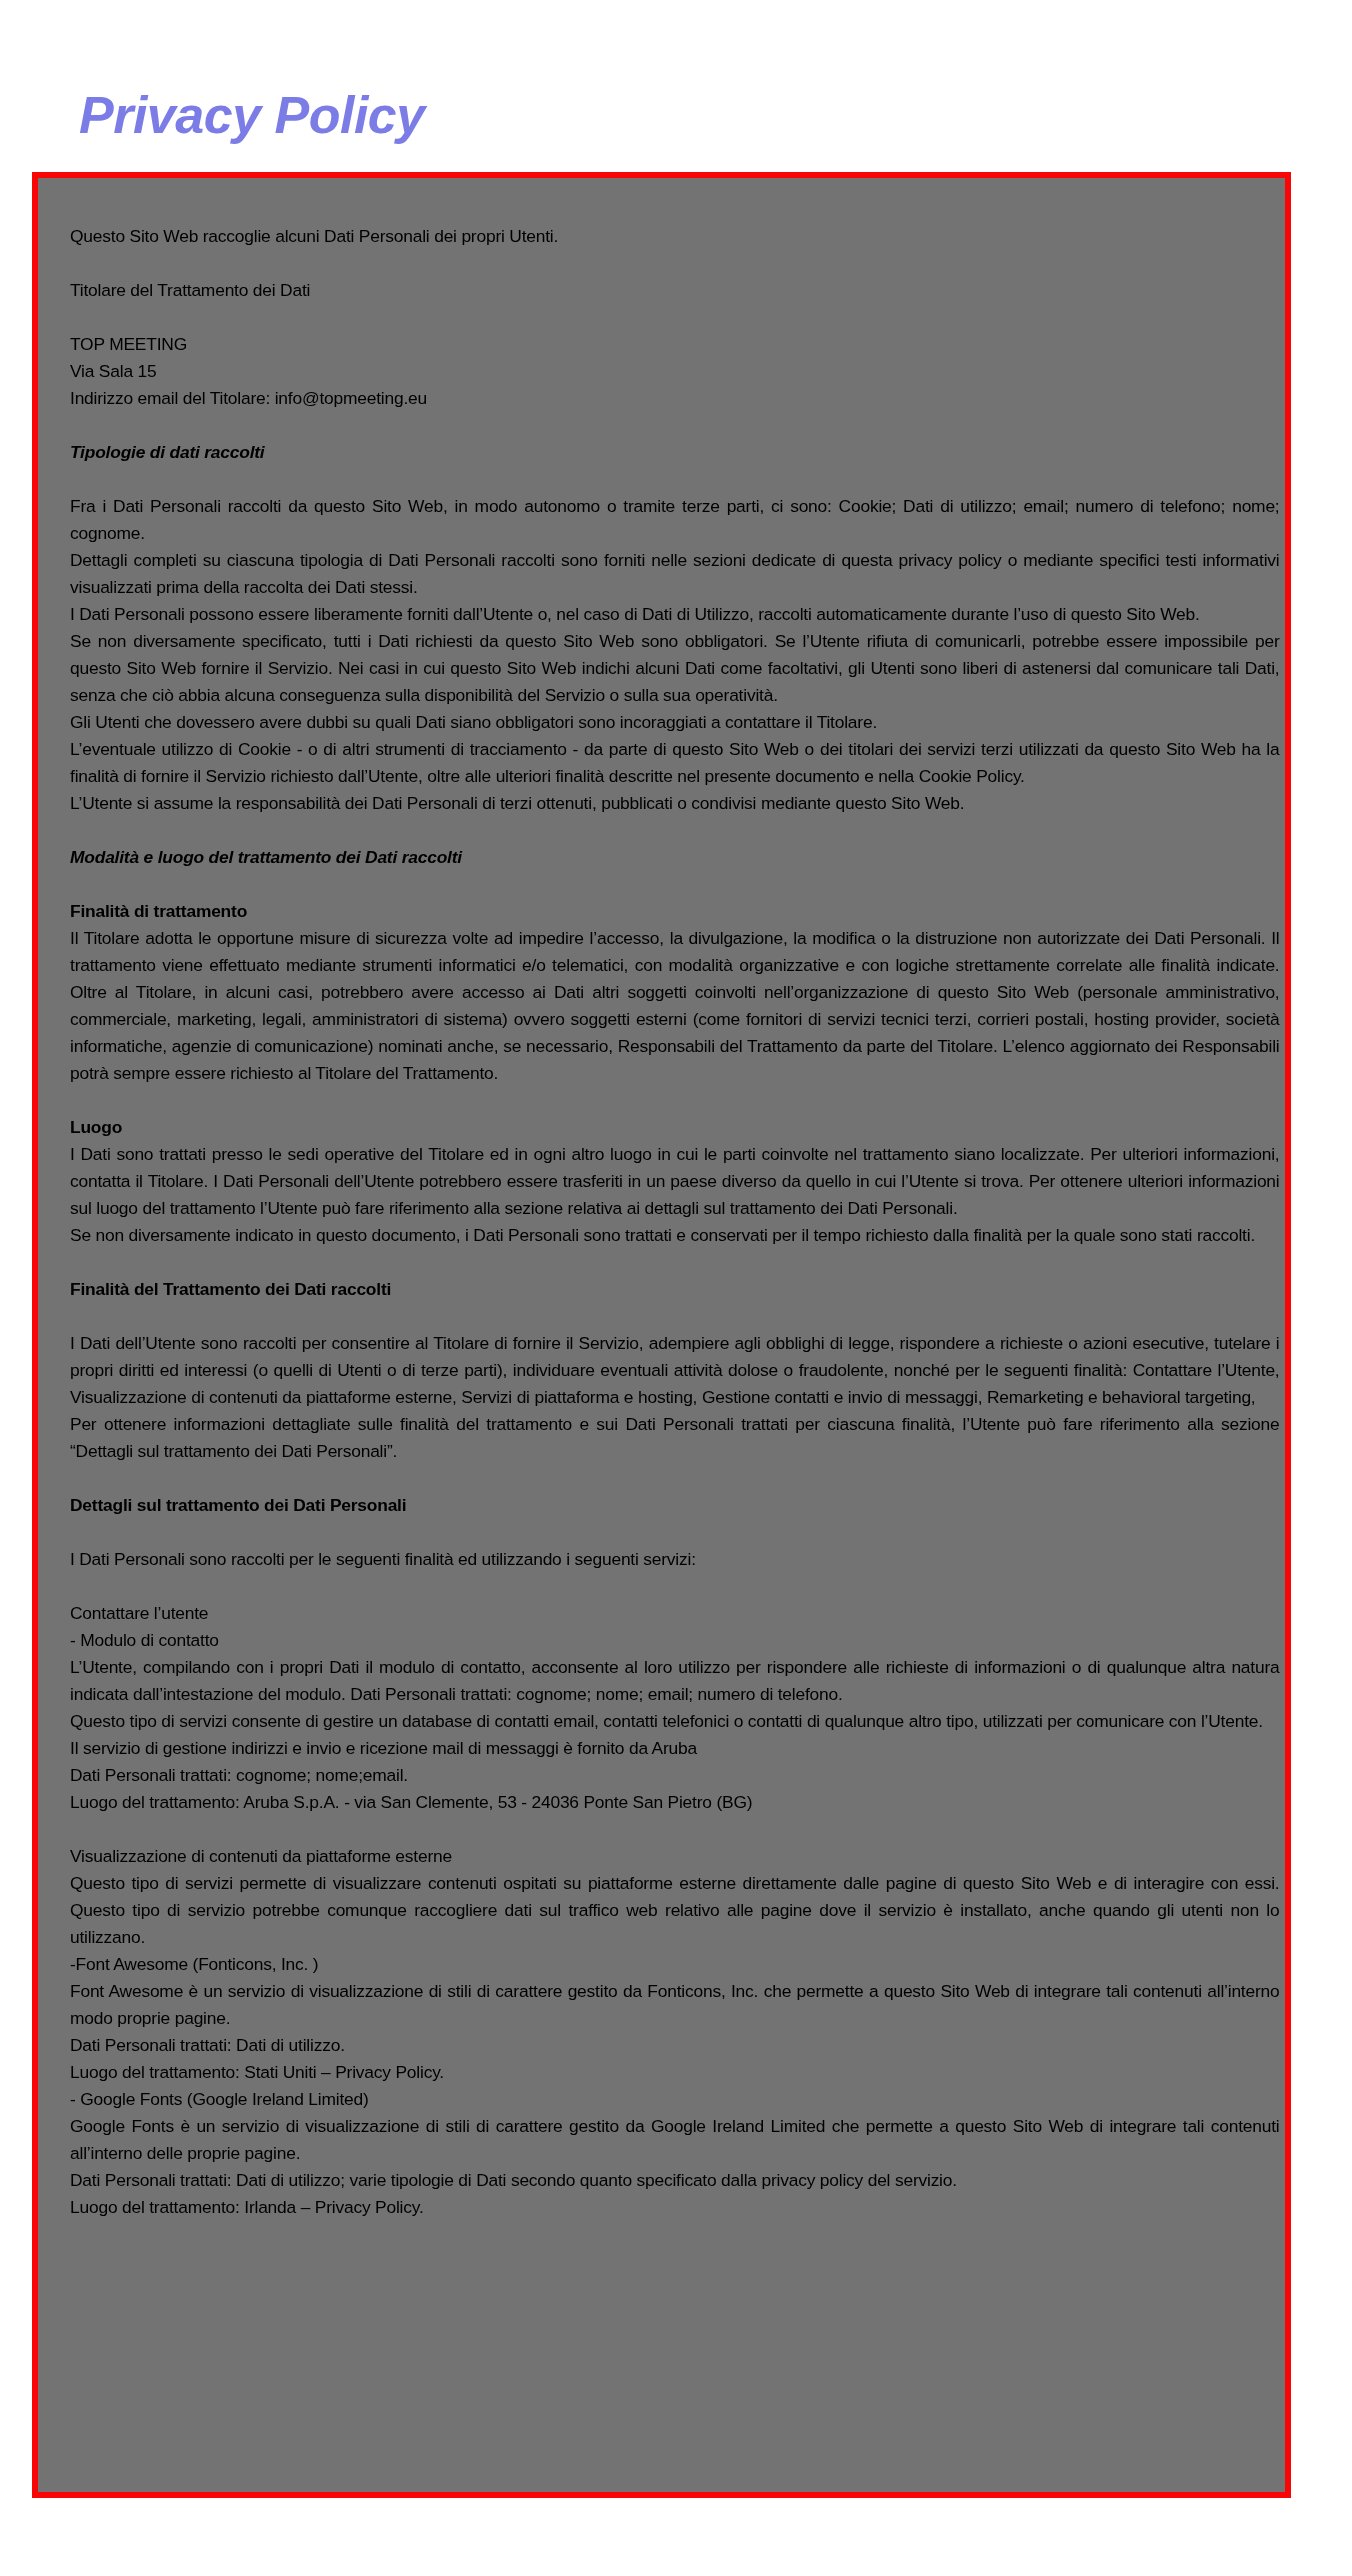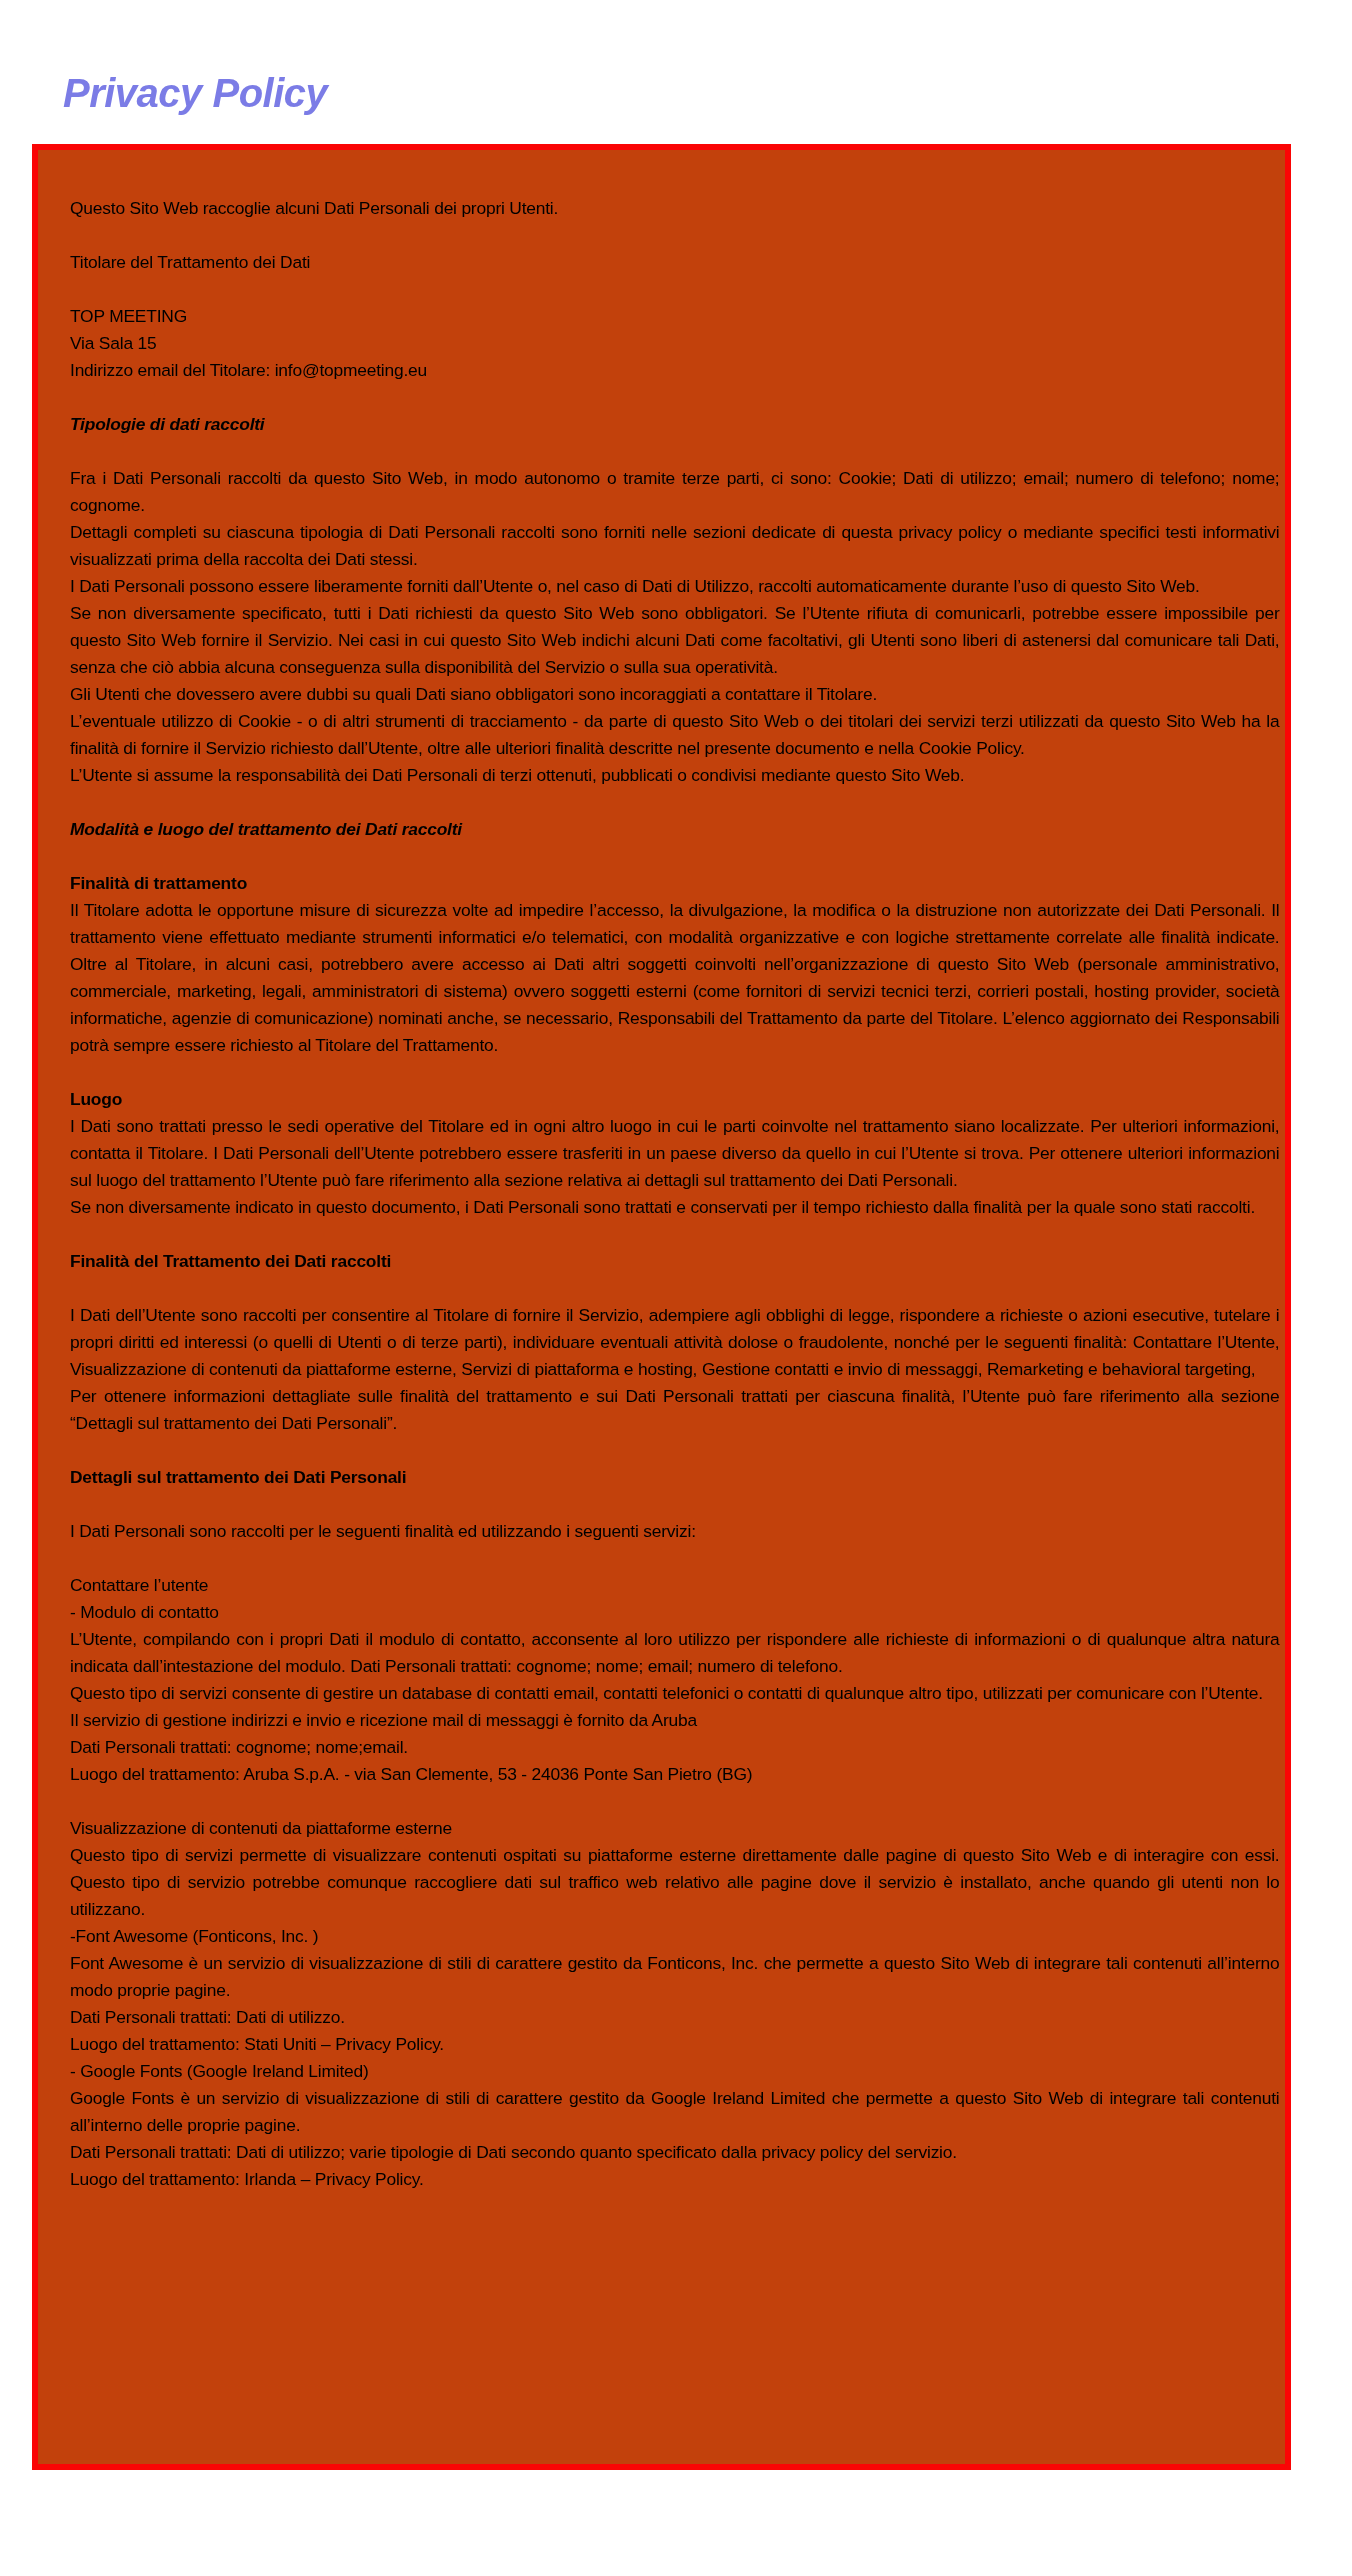--- a/index.html
+++ b/index.html
@@ -12,39 +12,39 @@
     width: 1352px;
     height: 2576px;
     position: relative;
     font-family: "Liberation Sans", sans-serif;
     color: #000000;
   }
   .page-title {
     position: absolute;
     left: 63px;
     top: 71px;
-    margin: 0;
-    font-size: 40px;
+    margin: 16px;
+    font-size: 52px;
     line-height: 1.1;
     font-weight: bold;
     font-style: italic;
     letter-spacing: -0.5px;
     white-space: nowrap;
   }
   .policy-box {
     position: absolute;
     left: 32px;
-    top: 144px;
+    top: 172px;
     width: 1259px;
     height: 2326px;
     box-sizing: border-box;
     border: 6.5px solid #fa0505;
     padding: 45px 5.5px 22px 32px;
     overflow: hidden;
-    background: #c2410c;
+    background: #737373;
   }
   .policy-content {
     font-size: 17.4px;
     line-height: 27px;
     letter-spacing: -0.2px;
   }
   .policy-content p { margin: 0; }
   .policy-content p.gap { margin-top: 27px; }
   .para { text-align: justify; }
   .line { text-align: left; }

